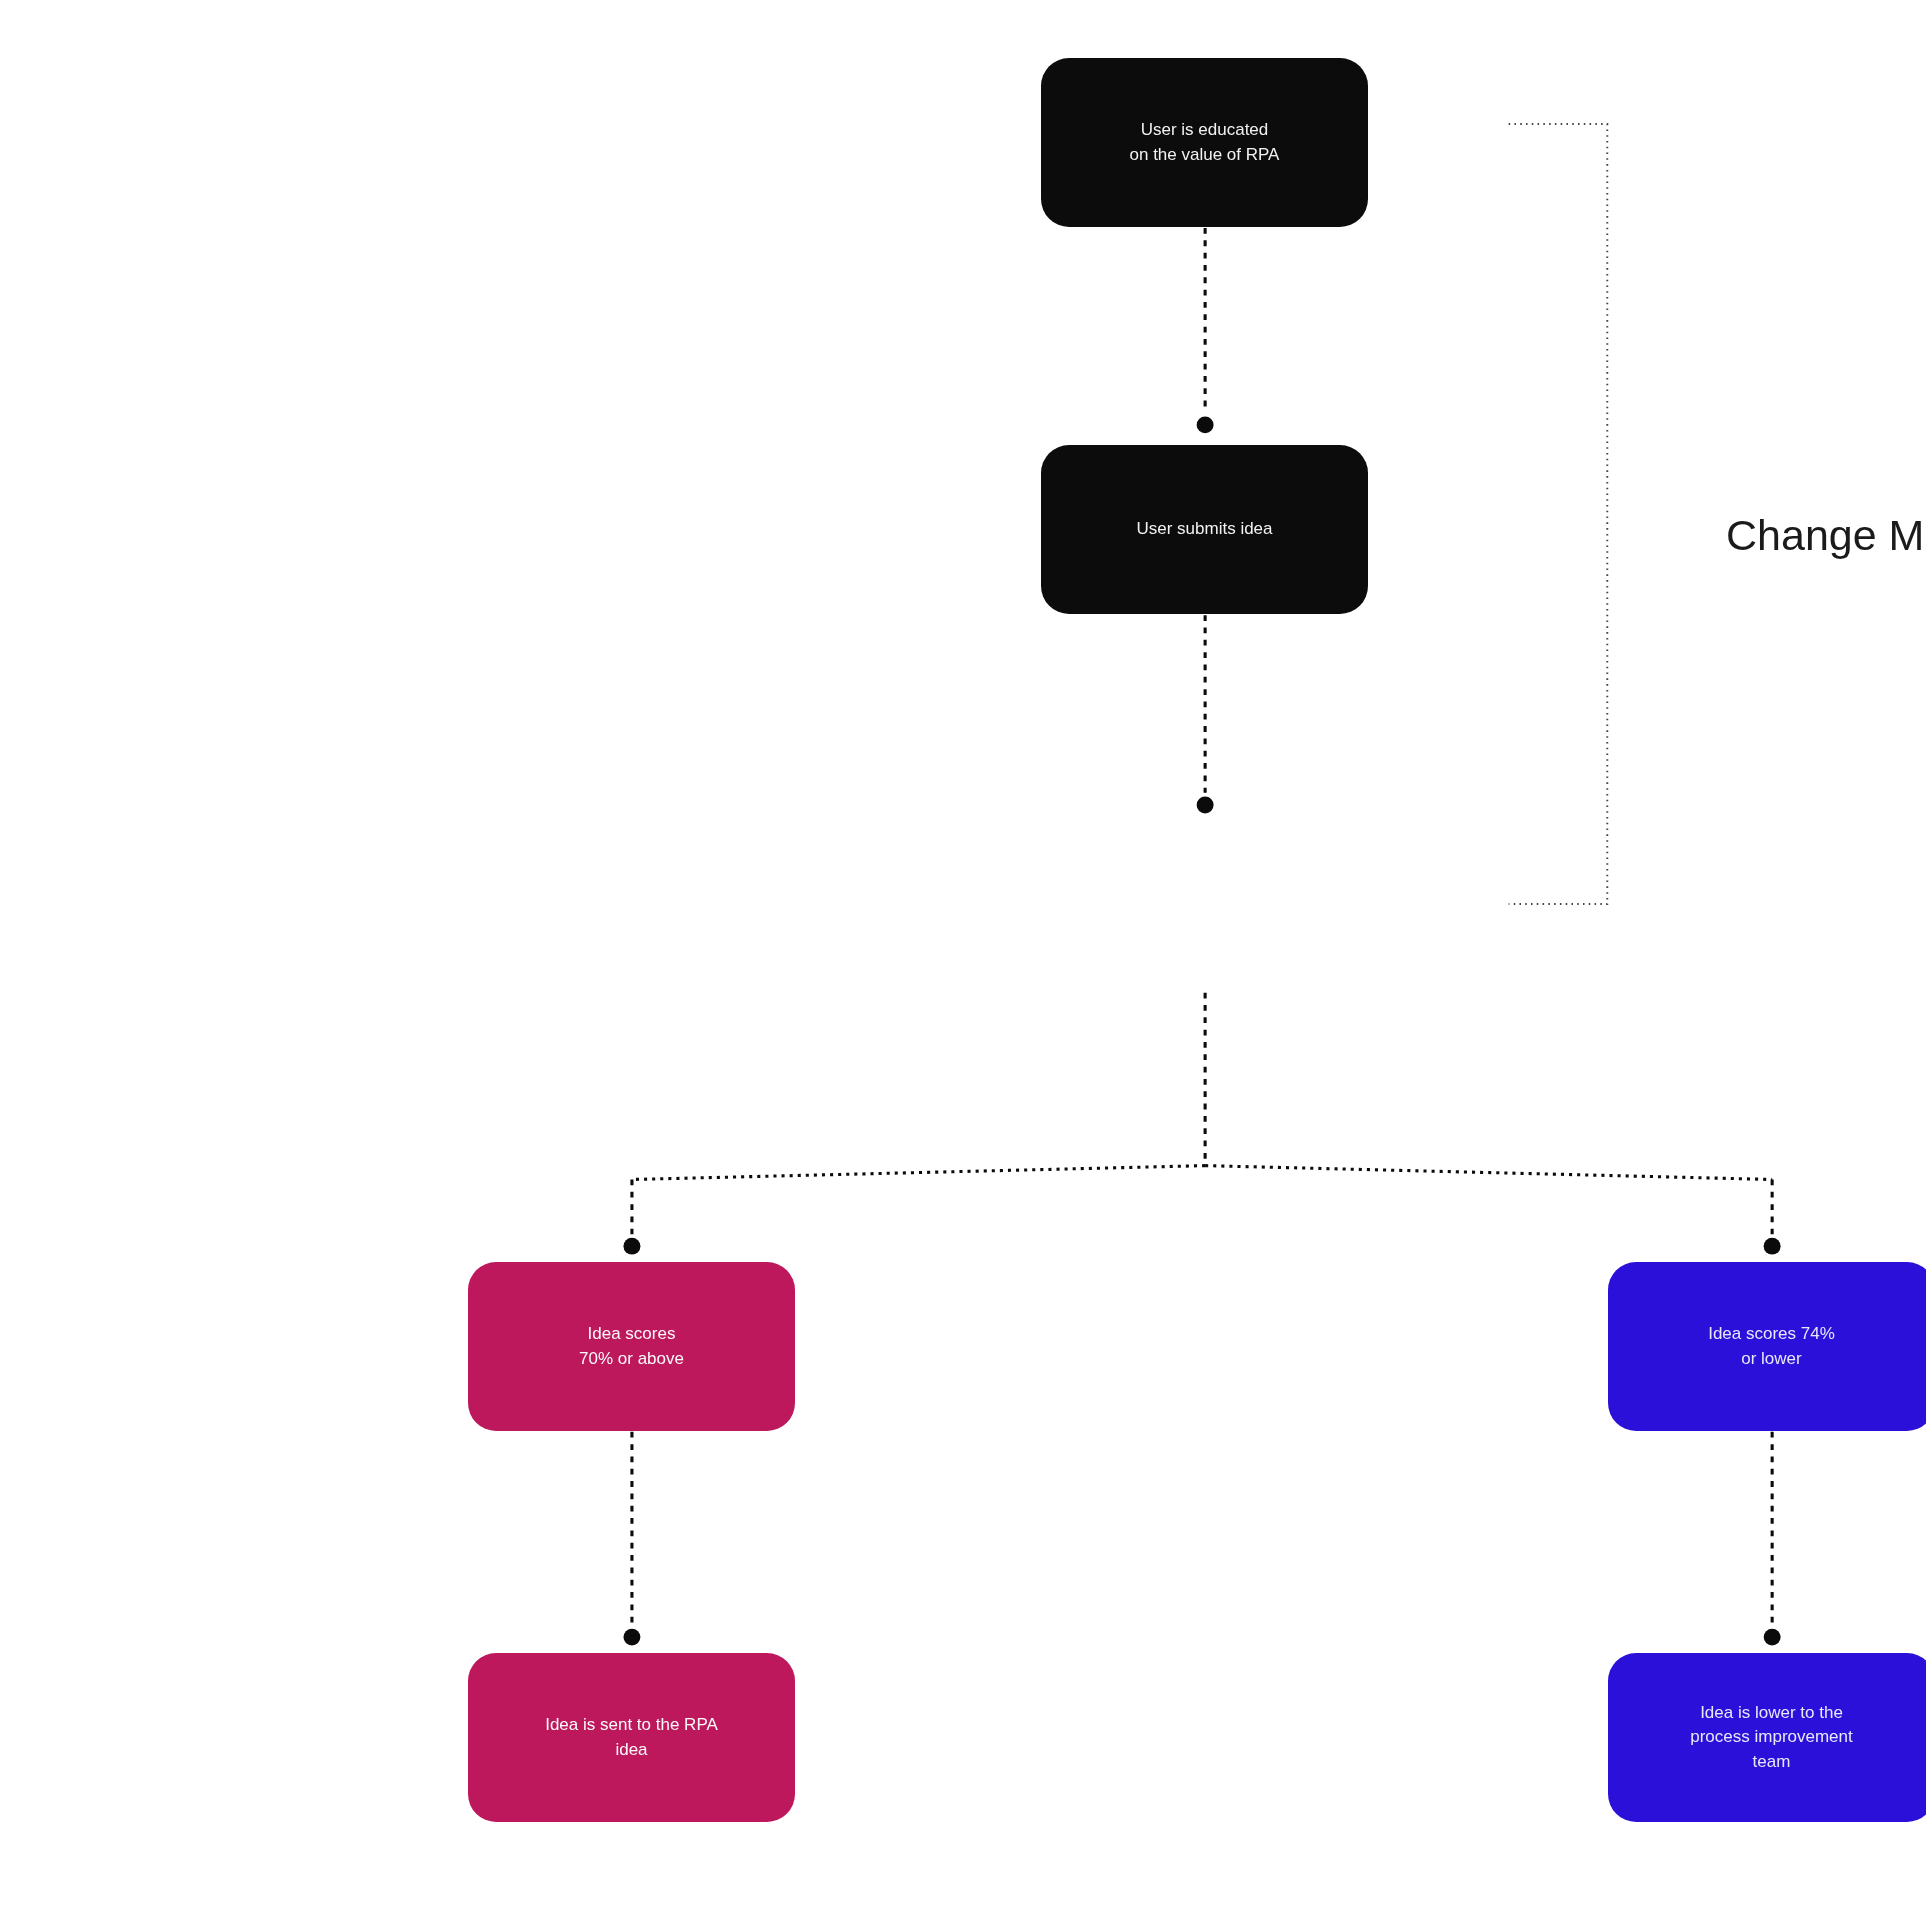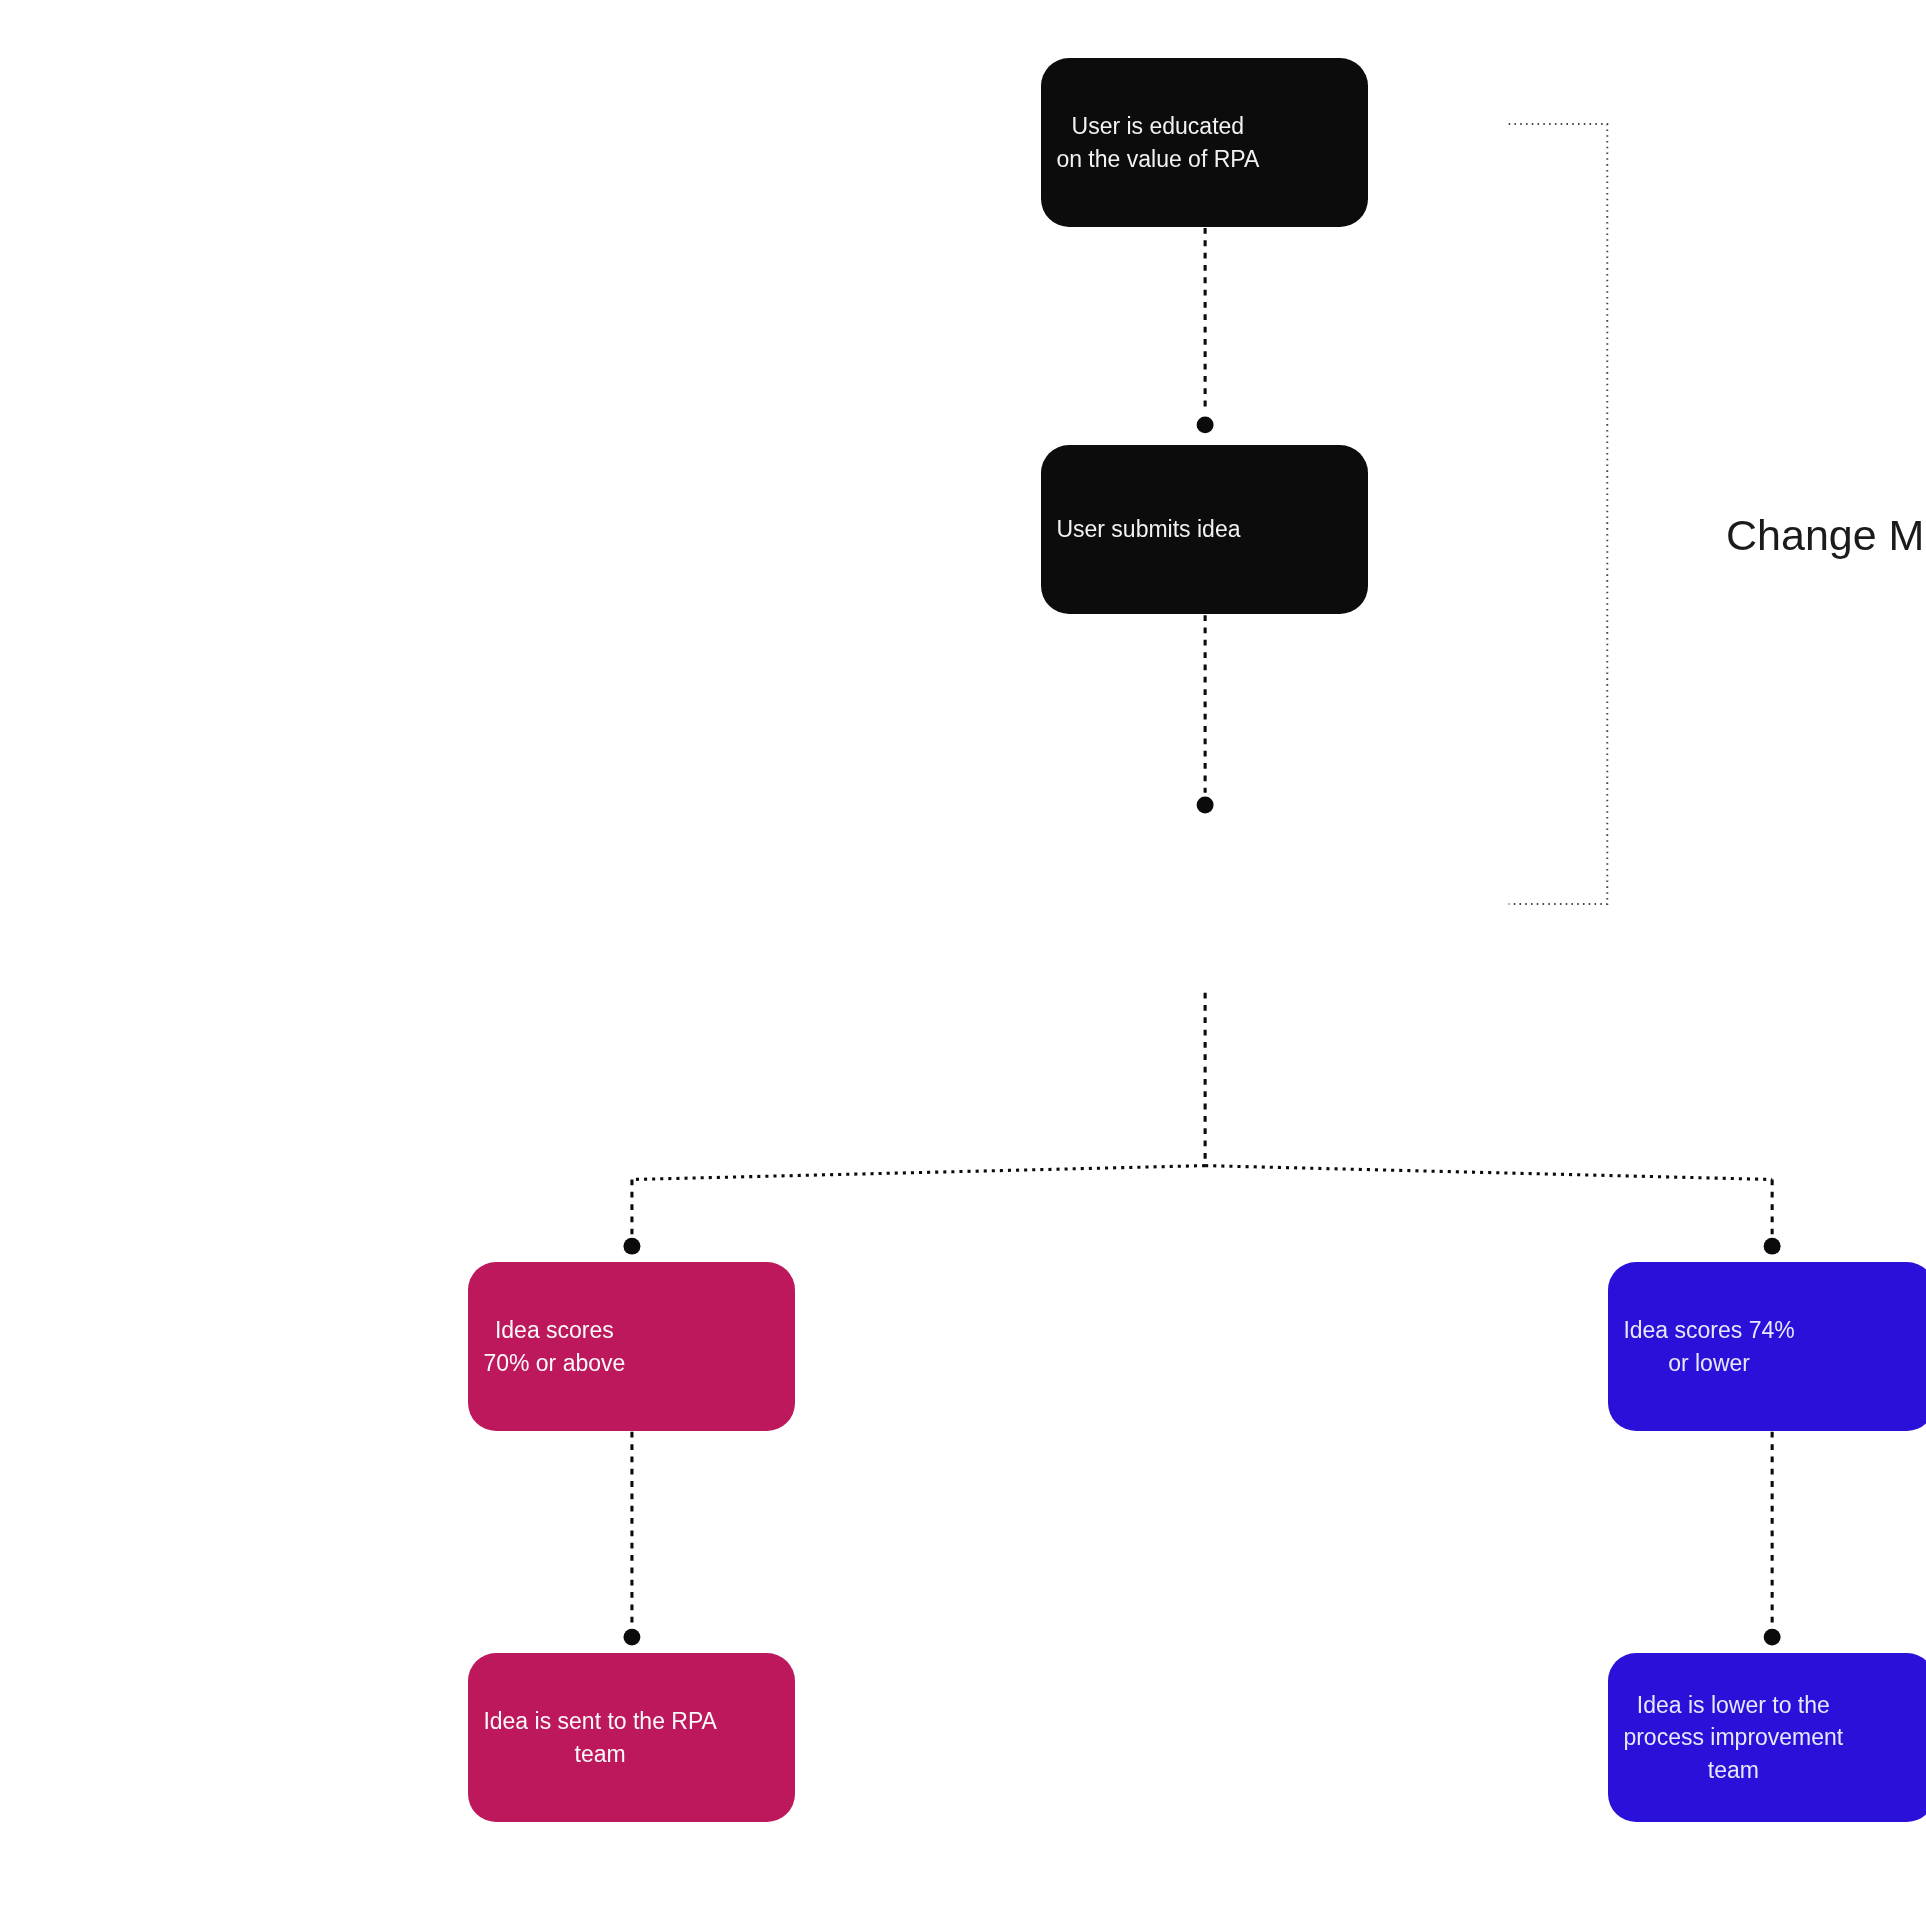--- a/index.html
+++ b/index.html
@@ -41,23 +41,23 @@
     stroke-dasharray: 4 11;
   }
   .dot { fill: #0b0b0b; }
   .node {
     position: absolute;
     width: 327px;
     height: 169px;
     border-radius: 28px;
     display: flex;
     align-items: center;
-    justify-content: flex-start;
+    justify-content: center;
     text-align: center;
-    font-size: 23px;
+    font-size: 17px;
     line-height: 1.42;
     white-space: pre-line;
     box-sizing: border-box;
     padding: 0 15.4px;
   }
   .node--black { background: #0c0c0c; color: #f2f2f2; }
   .node--gray  { background: #be185d; color: #fafafa; }
   .node--blue  { background: #2a10d8; color: #e9e7fc; }
   .annotation {
     position: absolute;
@@ -108,21 +108,21 @@
   </div>
 
 
   <div class="node node--gray" style="left:468px; top:1262px">
     <span>Idea scores
 70% or above</span>
   </div>
 
   <div class="node node--gray" style="left:468px; top:1653px">
     <span>Idea is sent to the RPA
-team</span>
+idea</span>
   </div>
 
   <div class="node node--blue" style="left:1608px; top:1262px">
     <span>Idea scores 74%
 or lower</span>
   </div>
 
   <div class="node node--blue" style="left:1608px; top:1653px">
     <span>Idea is lower to the
 process improvement

